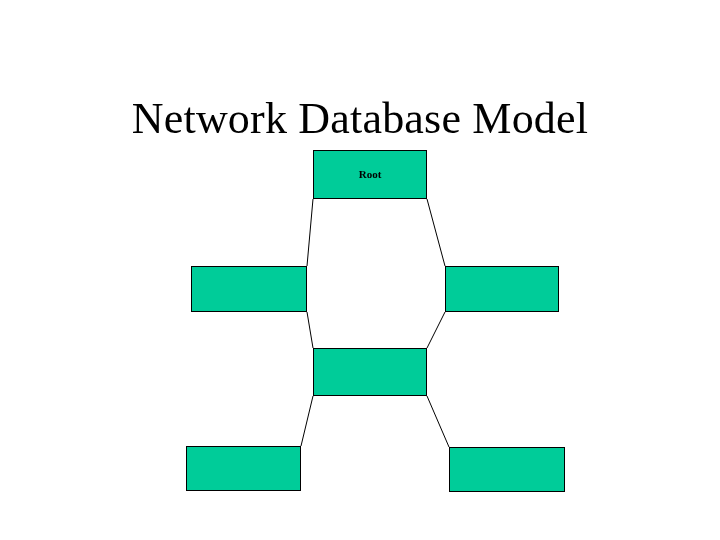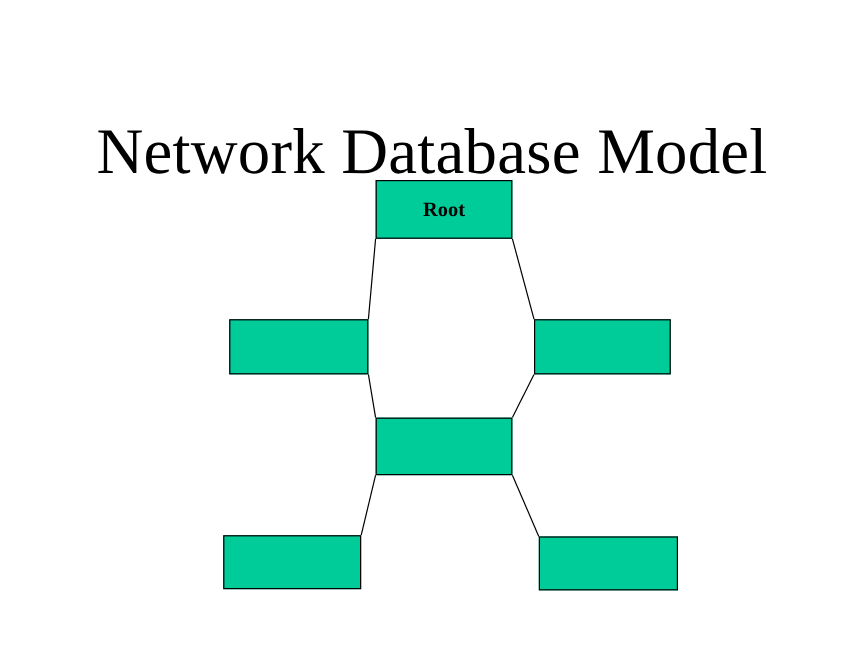--- a/index.html
+++ b/index.html
@@ -19,21 +19,21 @@
     height: 540px;
     background: #ffffff;
   }
   #slide-title {
     position: absolute;
     left: 0;
     top: 66px;
     width: 720px;
     text-align: center;
     font-family: "Liberation Serif", "DejaVu Serif", serif;
-    font-size: 54px;
+    font-size: 44px;
     font-weight: normal;
     line-height: 48px;
     color: #000000;
     letter-spacing: 0.2px;
     white-space: nowrap;
   }
   #diagram {
     position: absolute;
     left: 0;
     top: 0;
@@ -51,21 +51,21 @@
     position: absolute;
     box-sizing: border-box;
     background: #00CC99;
     border: 1px solid #000000;
     display: flex;
     align-items: center;
     justify-content: center;
   }
   .node-label {
     font-family: "Liberation Serif", "DejaVu Serif", serif;
-    font-size: 17px;
+    font-size: 11px;
     font-weight: bold;
     color: #000000;
     line-height: 1;
     white-space: nowrap;
   }
 </style>
 </head>
 <body>
 
 <div id="slide">

